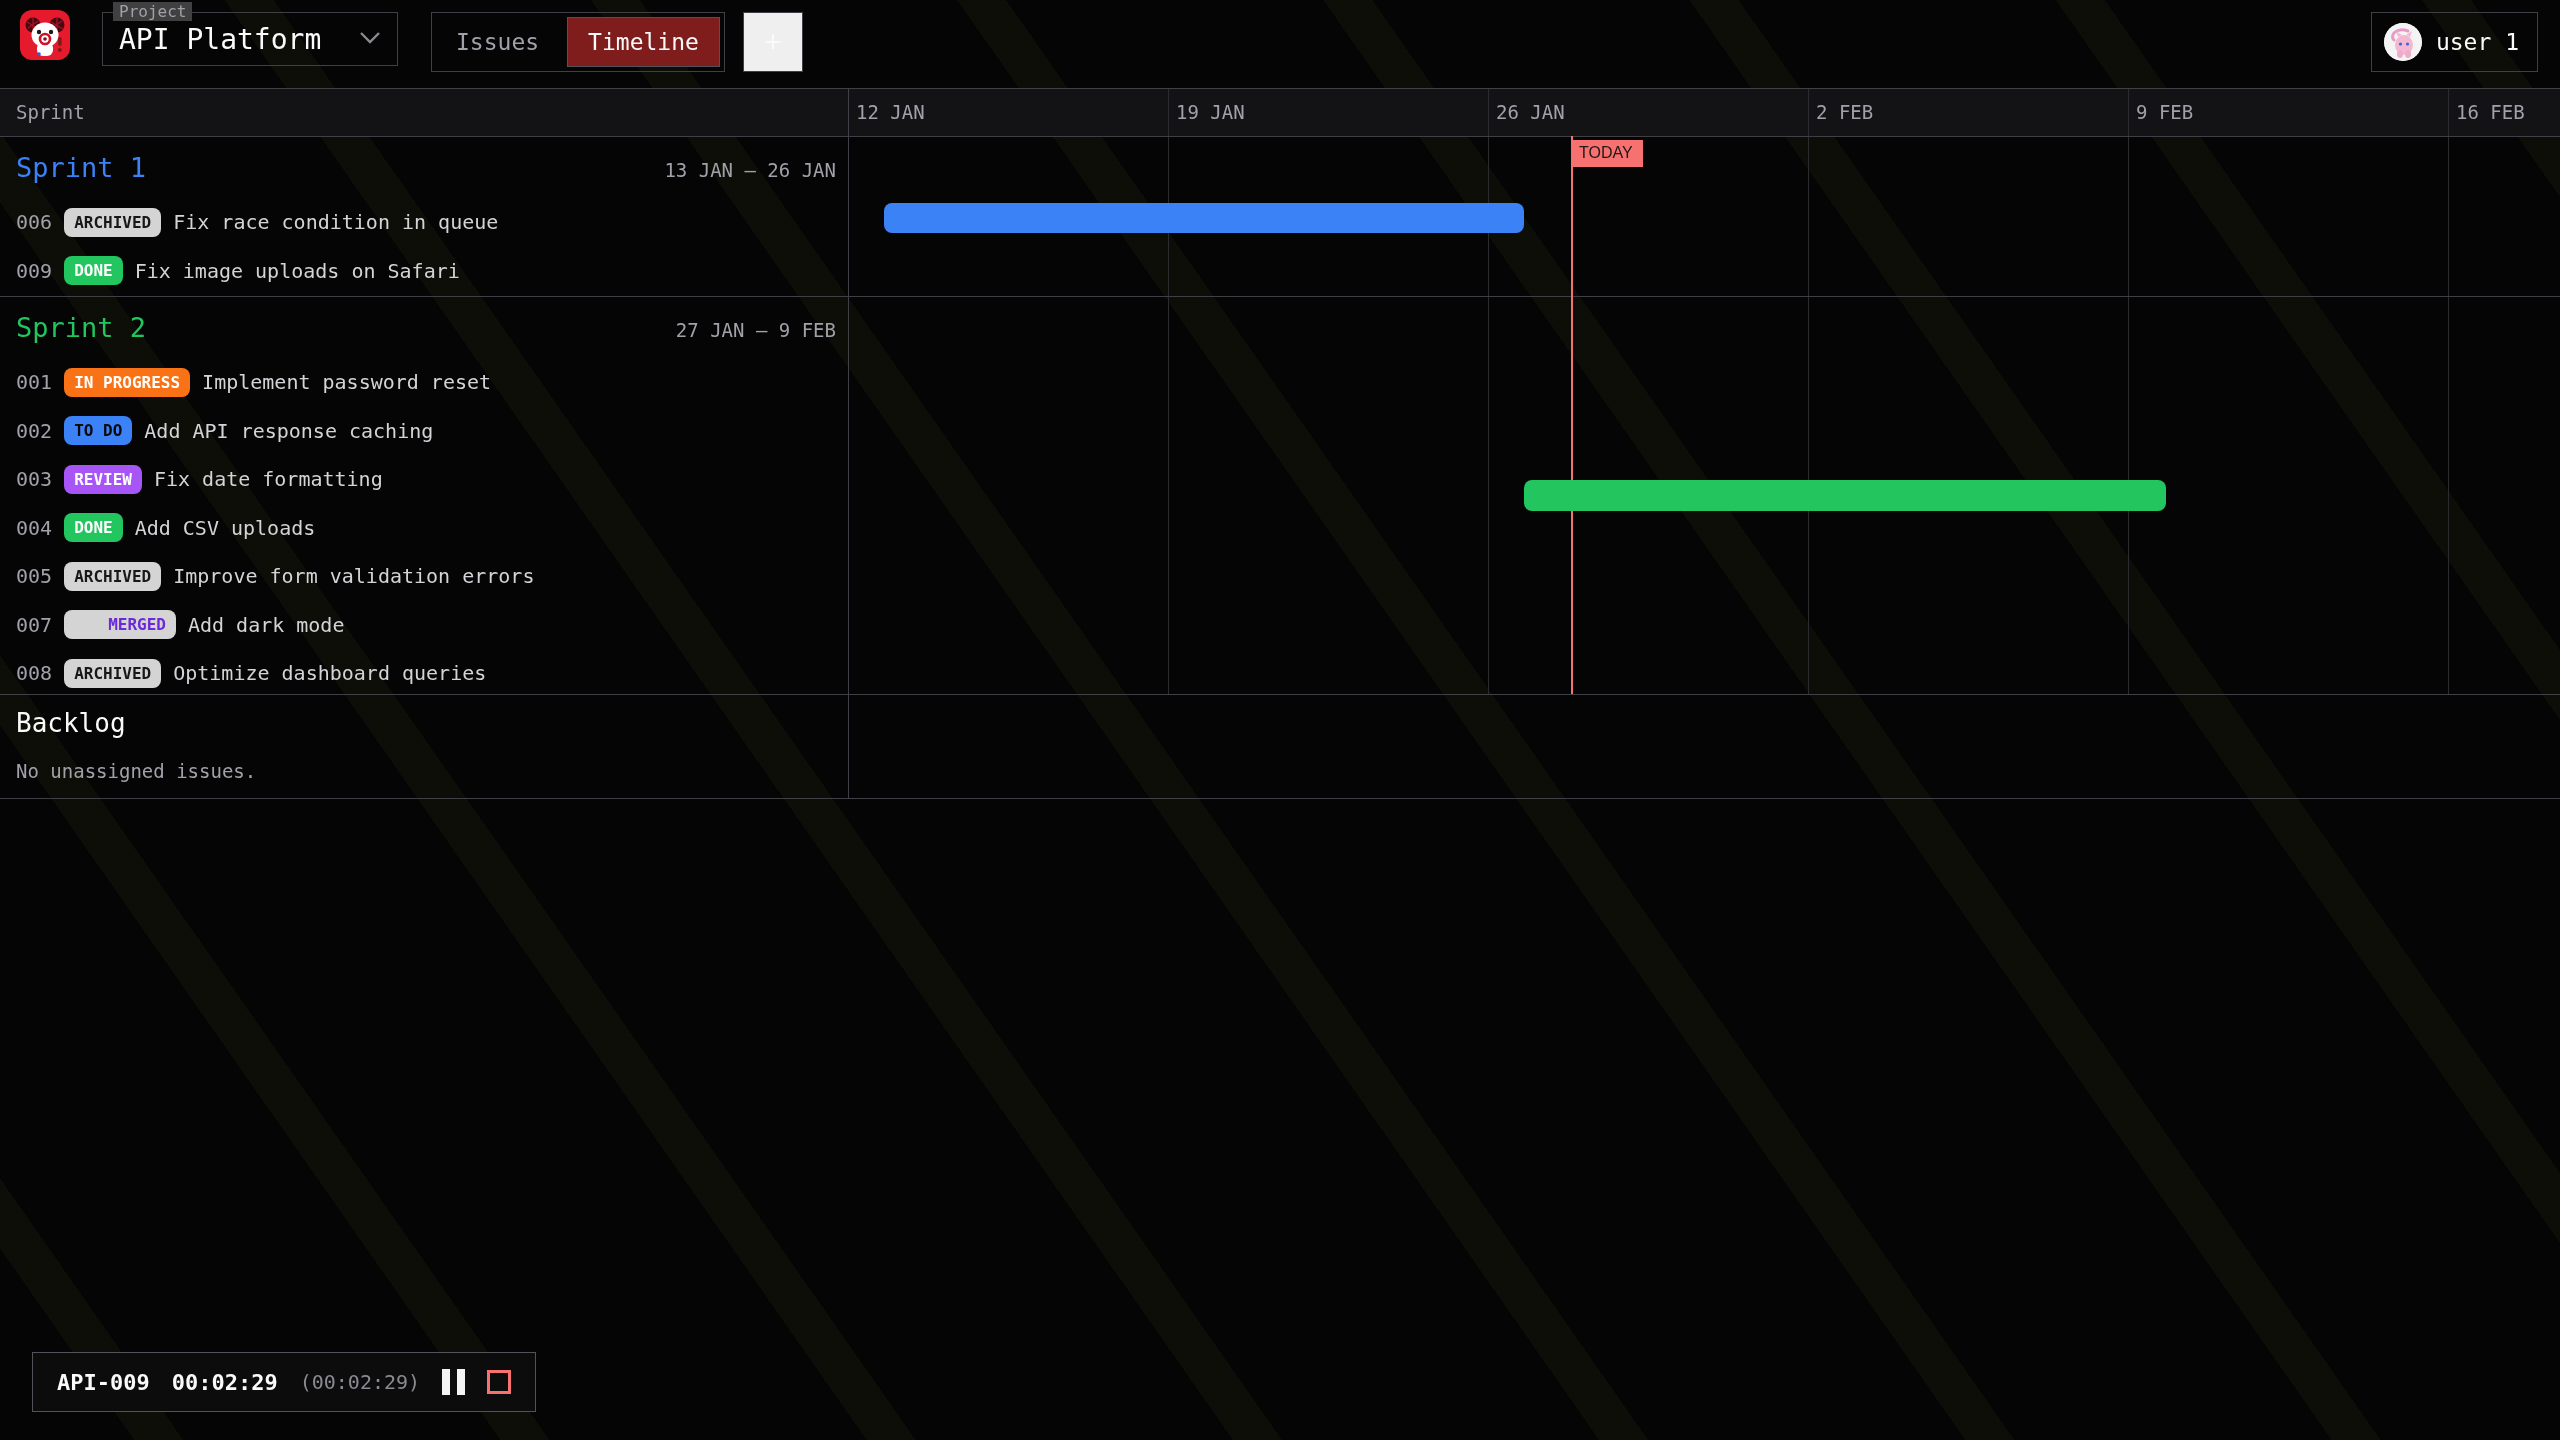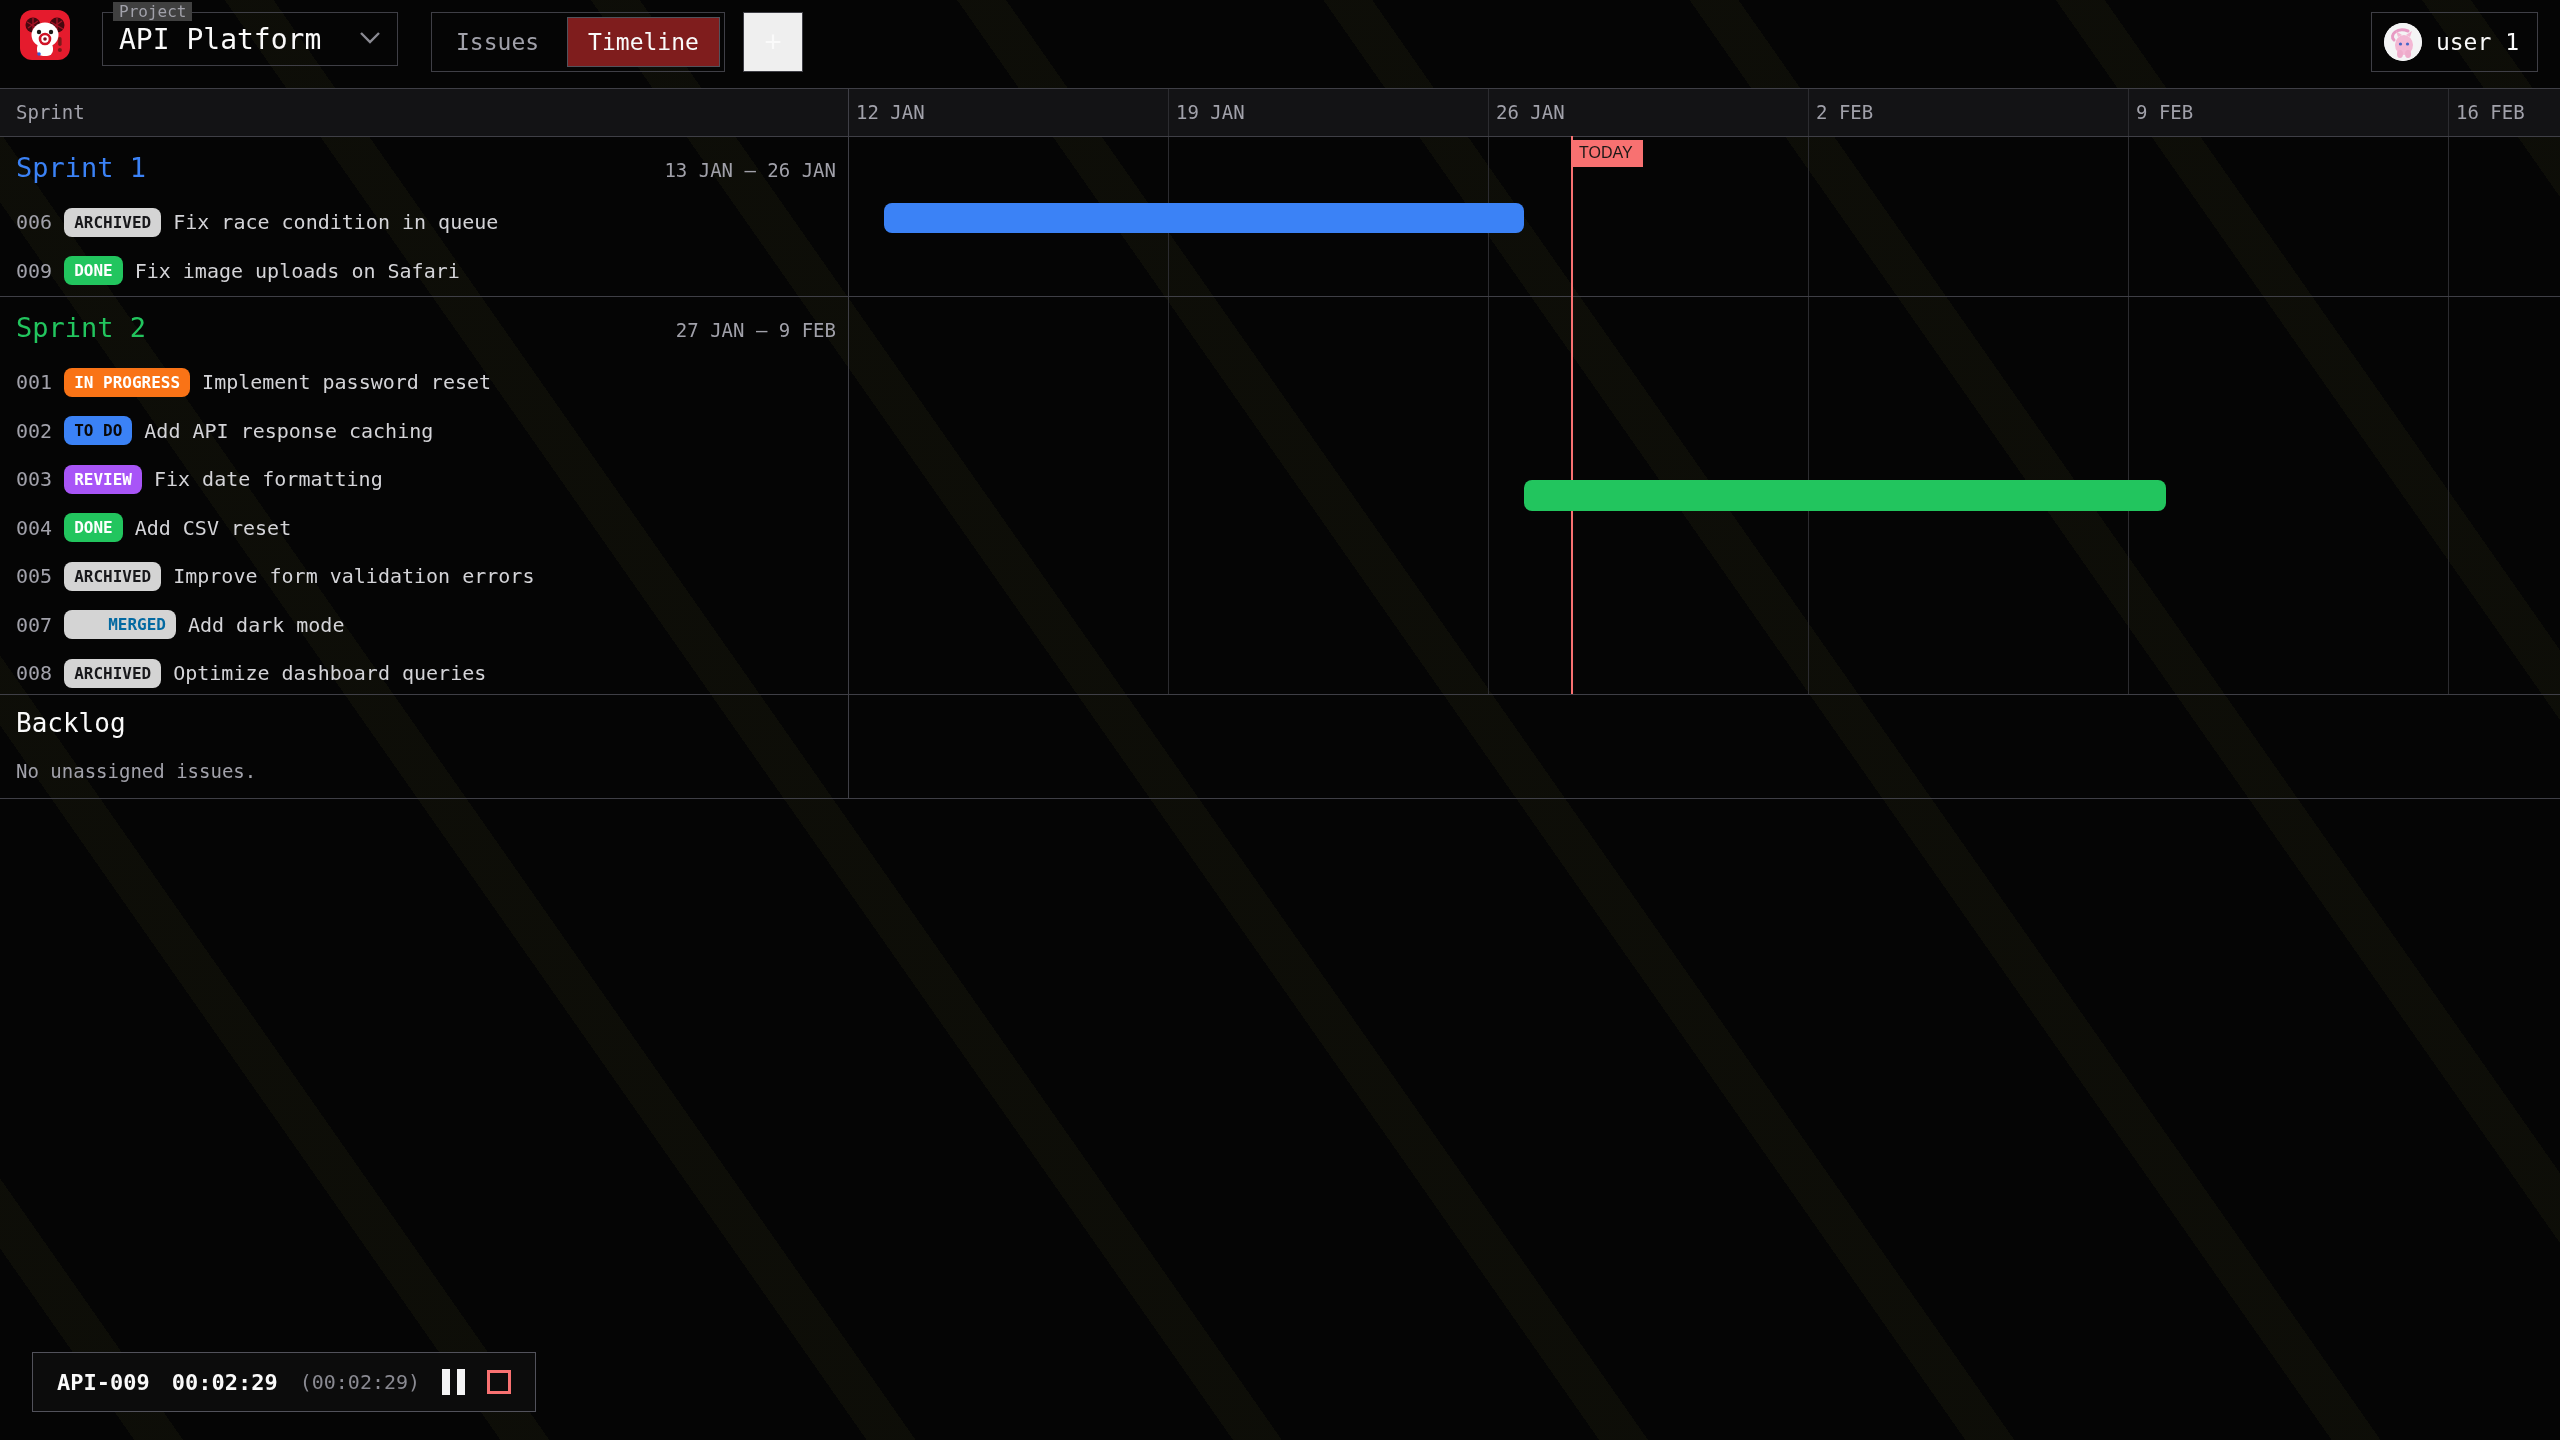--- a/index.html
+++ b/index.html
@@ -185,30 +185,30 @@
         <span class="issue-title">Add API response caching</span>
       </div>
       <div class="issue-row">
         <span class="issue-num">003</span>
         <span class="badge" style="background: rgb(168, 85, 247); color: rgb(255, 255, 255);">REVIEW</span>
         <span class="issue-title">Fix date formatting</span>
       </div>
       <div class="issue-row">
         <span class="issue-num">004</span>
         <span class="badge" style="background: rgb(34, 197, 94); color: rgb(255, 255, 255);">DONE</span>
-        <span class="issue-title">Add CSV reset</span>
+        <span class="issue-title">Add CSV uploads</span>
       </div>
       <div class="issue-row">
         <span class="issue-num">005</span>
         <span class="badge" style="background: rgb(212, 212, 212); color: rgb(24, 24, 27);">ARCHIVED</span>
         <span class="issue-title">Improve form validation errors</span>
       </div>
       <div class="issue-row">
         <span class="issue-num">007</span>
-        <span class="badge" style="background: rgb(212, 212, 212); color: #0369a1; padding-left: 44px;">MERGED</span>
+        <span class="badge" style="background: rgb(212, 212, 212); color: #6d28d9; padding-left: 44px;">MERGED</span>
         <span class="issue-title">Add dark mode</span>
       </div>
       <div class="issue-row">
         <span class="issue-num">008</span>
         <span class="badge" style="background: rgb(212, 212, 212); color: rgb(24, 24, 27);">ARCHIVED</span>
         <span class="issue-title">Optimize dashboard queries</span>
       </div>
     </div>
     <div class="section" style="top: 606px; height: 104px;">
       <div class="backlog-title">Backlog</div>

